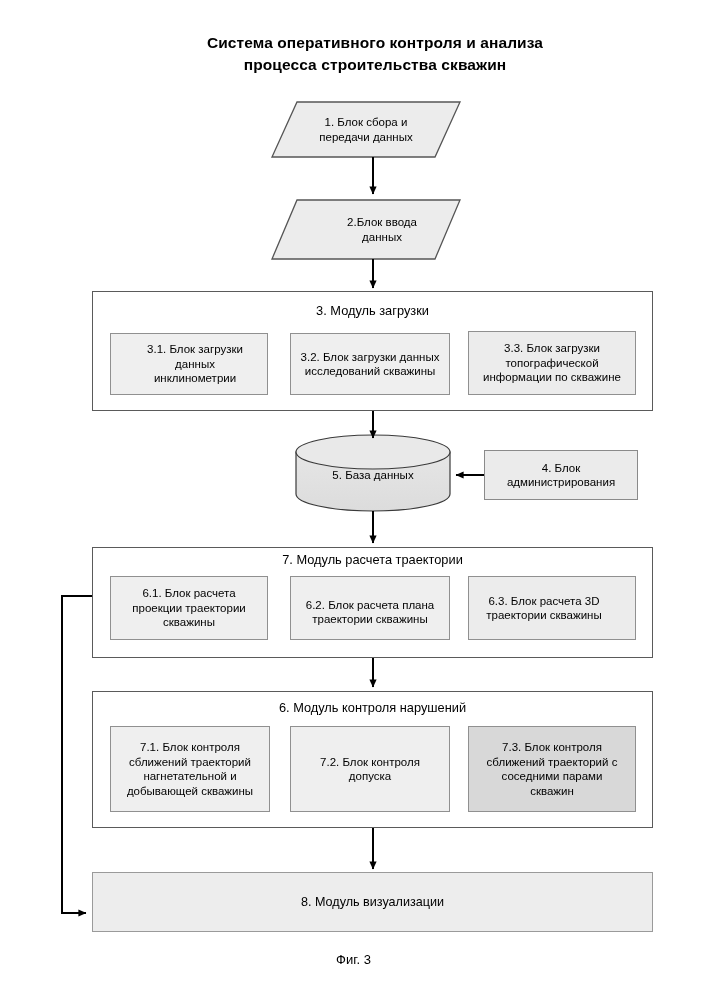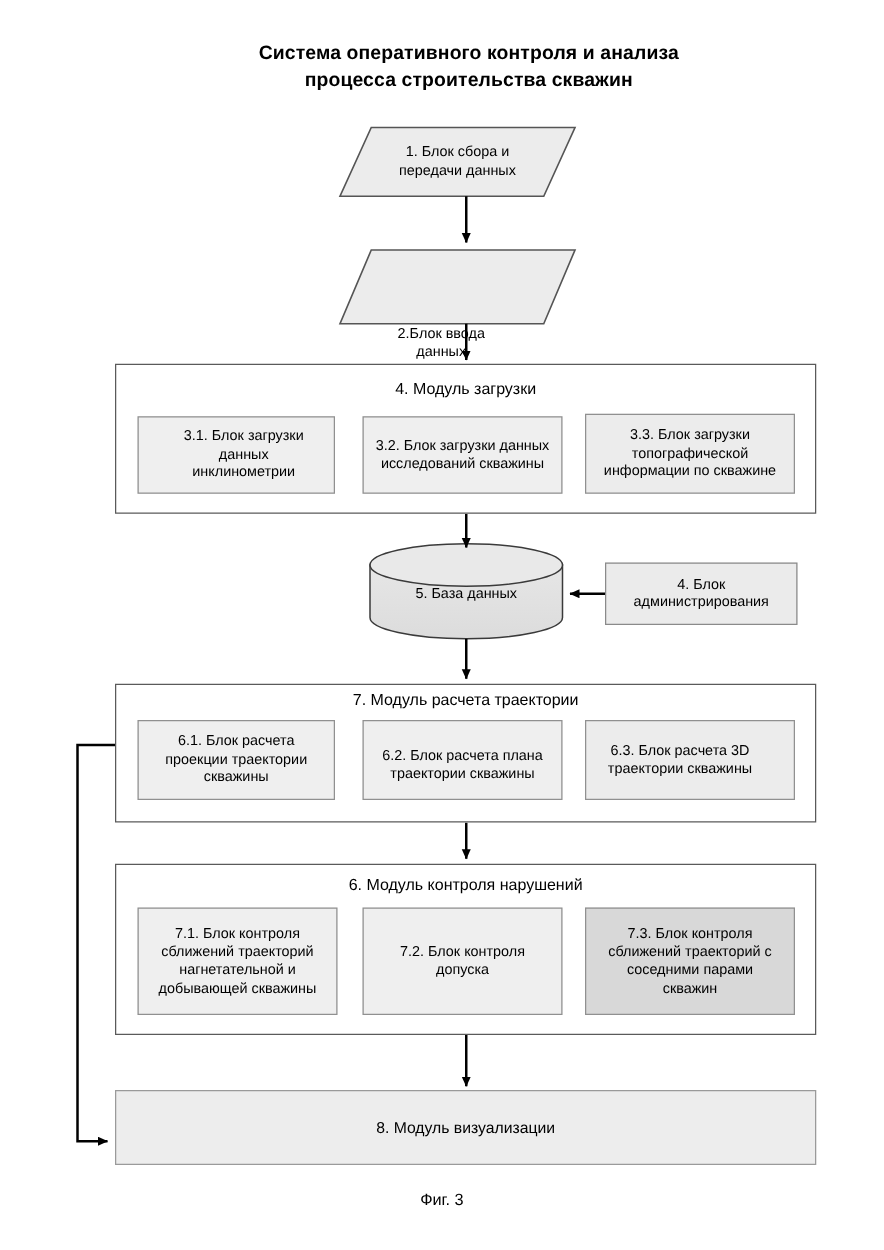--- a/index.html
+++ b/index.html
@@ -143,29 +143,29 @@
 
     <line x1="373" y1="658" x2="373" y2="687" stroke="#000" stroke-width="2" marker-end="url(#arrowhead)"></line>
 
     <line x1="373" y1="828" x2="373" y2="869" stroke="#000" stroke-width="2" marker-end="url(#arrowhead)"></line>
 
     <path d="M92,596 L62,596 L62,913 L86,913" fill="none" stroke="#000" stroke-width="2" marker-end="url(#arrowhead)"></path>
   </svg>
 
   <div class="node-text" style="left:272px; top:102px; width:188px; height:55px;">1. Блок сбора и<br>передачи данных</div>
 
-  <div class="node-text" style="left:259px; top:200px; width:188px; height:59px;margin-top:45px;">2.Блок ввода<br>данных</div>
+  <div class="node-text" style="left:288px; top:200px; width:188px; height:59px;">2.Блок ввода<br>данных</div>
 
   <div class="node-text" style="left:296px; top:460px; width:154px; height:30px;">5. База данных</div>
 
   <div class="box plain" style="left:484px; top:450px; width:154px; height:50px;"></div>
   <div class="node-text" style="left:484px; top:450px; width:154px; height:50px;">4. Блок<br>администрирования</div>
 
   <div class="box container" style="left:92px; top:291px; width:561px; height:120px;"></div>
-  <div class="module-header" style="left:92px; top:303px; width:561px;">4. Модуль загрузки</div>
+  <div class="module-header" style="left:92px; top:303px; width:561px;">3. Модуль загрузки</div>
 
   <div class="box sub light" style="left:110px; top:333px; width:158px; height:62px;"></div>
   <div class="node-text" style="left:110px; top:333px; width:158px; height:62px;padding-left:16px;">3.1. Блок загрузки данных<br>инклинометрии</div>
 
   <div class="box sub light" style="left:290px; top:333px; width:160px; height:62px;"></div>
   <div class="node-text" style="left:290px; top:333px; width:160px; height:62px;">3.2. Блок загрузки данных<br>исследований скважины</div>
 
   <div class="box sub" style="left:468px; top:331px; width:168px; height:64px;"></div>
   <div class="node-text" style="left:468px; top:331px; width:168px; height:64px;">3.3. Блок загрузки<br>топографической<br>информации по скважине</div>
 

